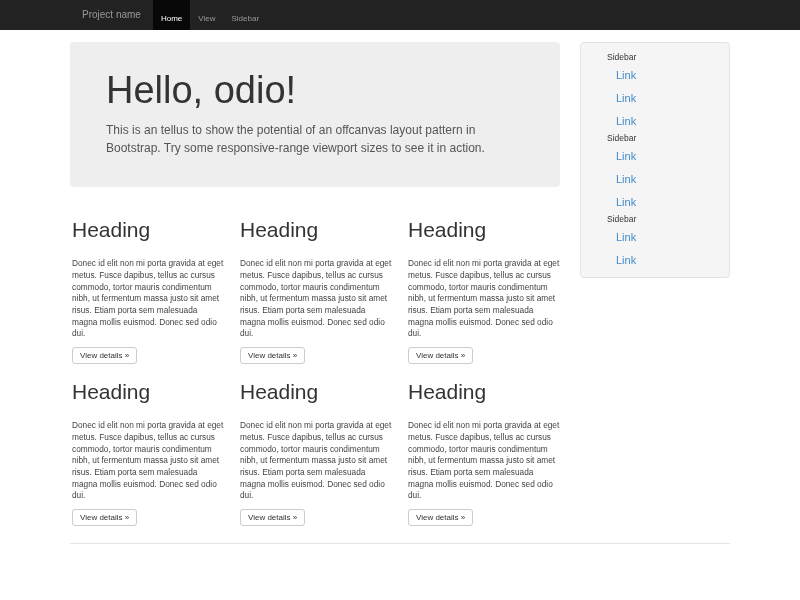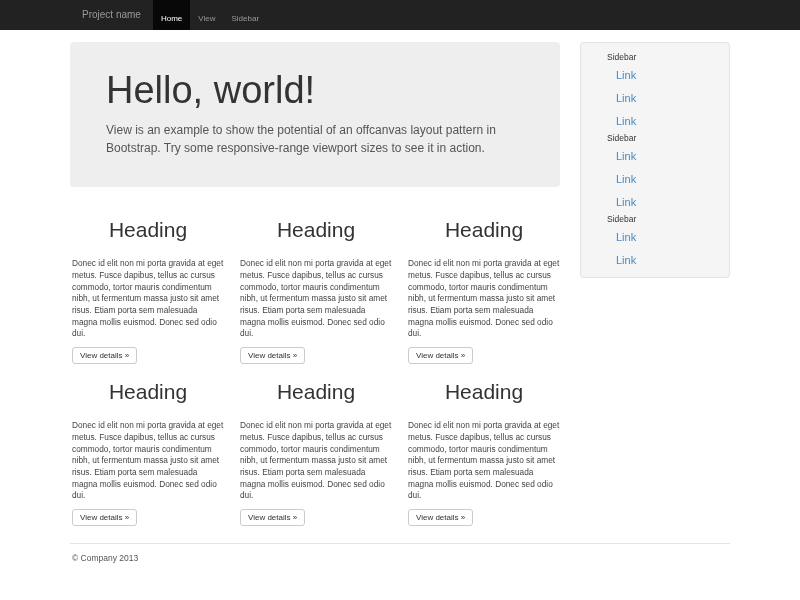--- a/index.html
+++ b/index.html
@@ -31,21 +31,21 @@
     margin-top:12px;width:490px;height:145px;background:var(--jumbotron-bg);
     border-radius:4px;padding:28px 36px 0;
   }
   .jumbotron h1{margin:0;font-size:38px;font-weight:500;color:var(--heading-text);line-height:1.1;}
   .jumbotron p{margin:9px 0 0;font-size:12px;line-height:18.3px;color:var(--muted-text);width:402px;}
   
   .cards-row{display:flex;}
   .cards-row.row-1{margin-top:31px;}
   .cards-row.row-2{margin-top:16px;}
   .card{width:152px;margin-left:2px;margin-right:14px;}
-  .card h2{margin:0 0 6px;font-size:21px;font-weight:500;color:var(--heading-text);line-height:1.15;text-align:center;}
+  .card h2{margin:0 0 6px;font-size:21px;font-weight:500;color:var(--heading-text);line-height:1.15;}
   .card p{margin:16px 0 4px;font-size:8.3px;line-height:11.7px;color:var(--body-text);}
   .btn{
     display:inline-block;background:#ffffff;border:1px solid var(--button-border);
     border-radius:3px;padding:3px 7px;font-size:8px;line-height:9px;font-weight:400;
     color:var(--heading-text);cursor:pointer;font-family:inherit;
   }
   
   .sidebar{
     margin-top:12px;margin-left:auto;width:150px;height:236px;
     background:var(--sidebar-bg);border:1px solid var(--sidebar-border);
@@ -69,22 +69,22 @@
         <a class="nav-item">Sidebar</a>
       </div>
   </div>
 </nav>
 
 <div class="container">
   <div class="layout">
 
     <div class="main">
       <div class="jumbotron">
-        <h1>Hello, world!</h1>
-        <p>View is an example to show the potential of an offcanvas layout pattern in Bootstrap. Try some responsive-range viewport sizes to see it in action.</p>
+        <h1>Hello, odio!</h1>
+        <p>This is an tellus to show the potential of an offcanvas layout pattern in Bootstrap. Try some responsive-range viewport sizes to see it in action.</p>
       </div>
       <div id="cards-rows">
           <div class="cards-row row-1">
   <div class="card">
     <h2>Heading</h2>
     <p>Donec id elit non mi porta gravida at eget metus. Fusce dapibus, tellus ac cursus commodo, tortor mauris condimentum nibh, ut fermentum massa justo sit amet risus. Etiam porta sem malesuada magna mollis euismod. Donec sed odio dui.</p>
     <button class="btn">View details »</button>
   </div>
 
   <div class="card">
@@ -137,15 +137,14 @@
         <div class="sb-group">
           <div class="sb-header">Sidebar</div>
           <a class="sb-link">Link</a>
           <a class="sb-link">Link</a>
         </div>
       </div>
   </div>
 
   <div class="footer">
     <hr>
-    <p>© Company 2013</p>
   </div>
 </div>
 
 </body></html>

